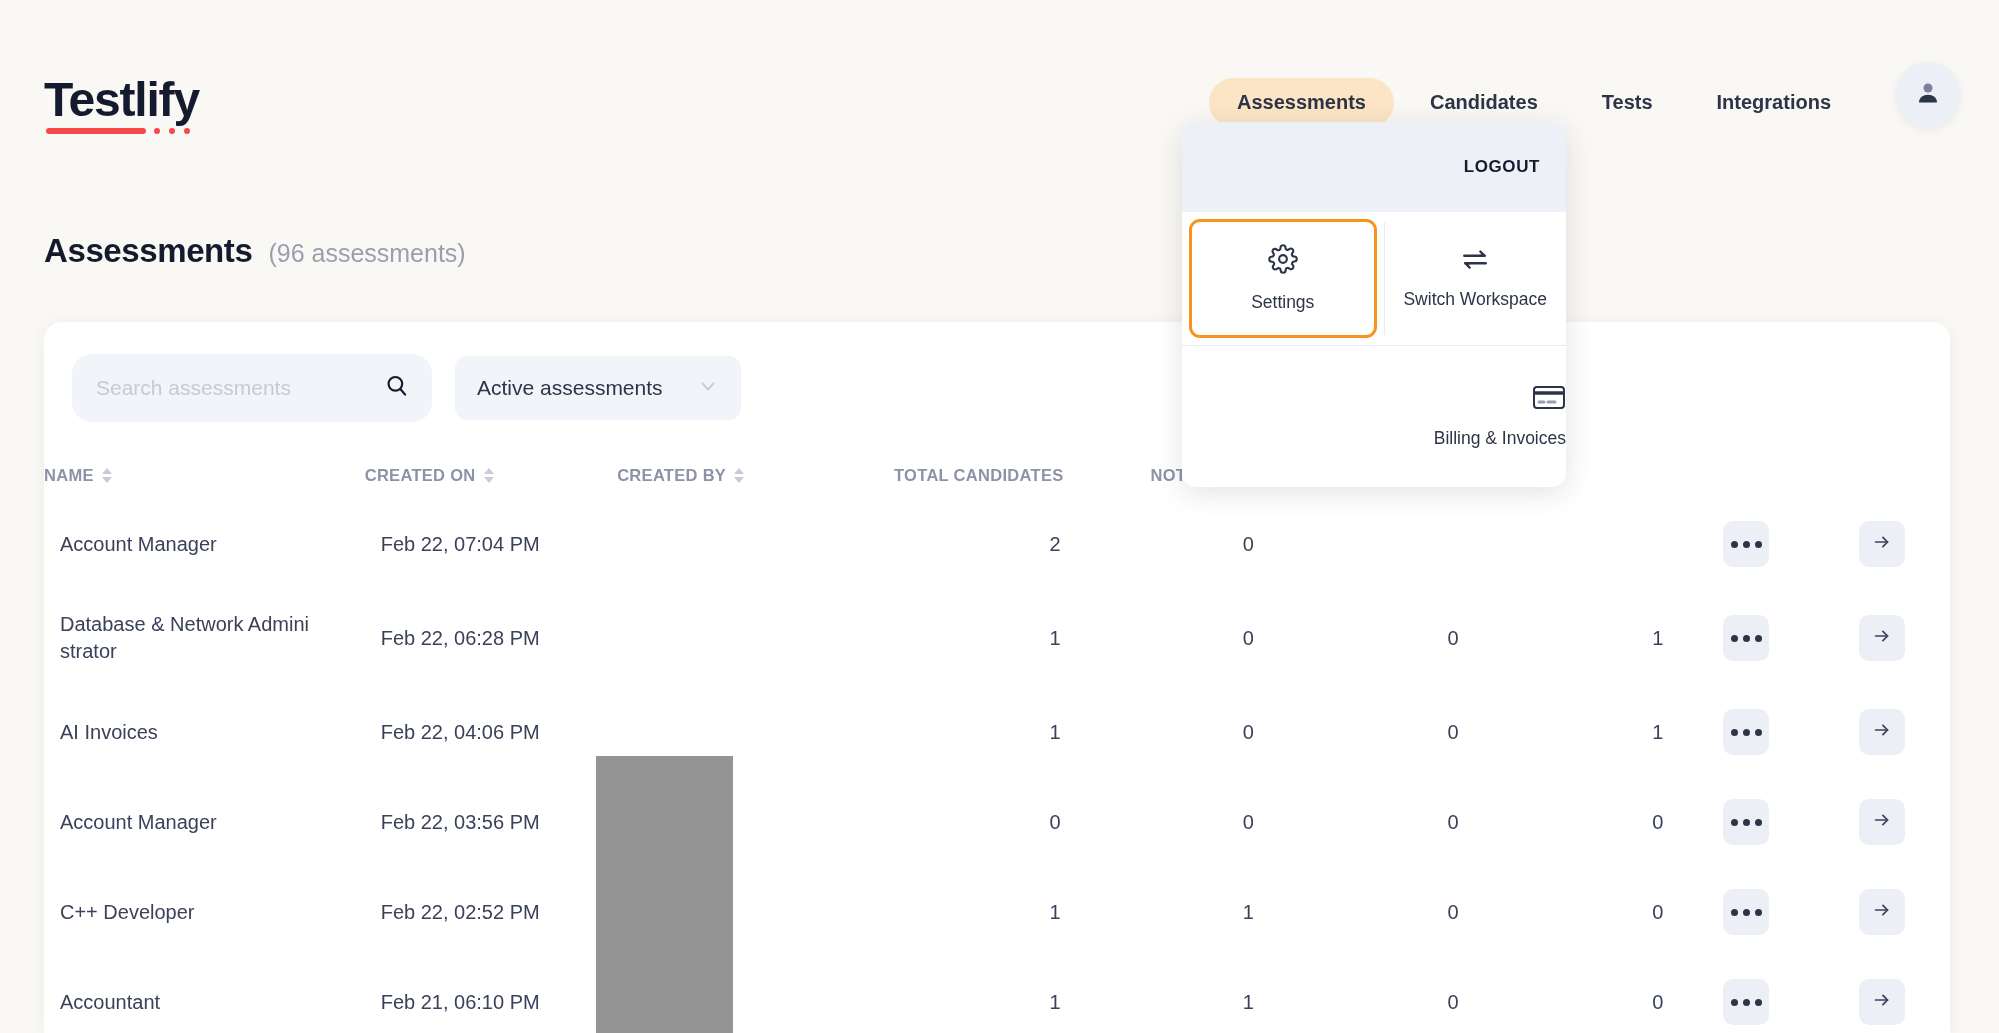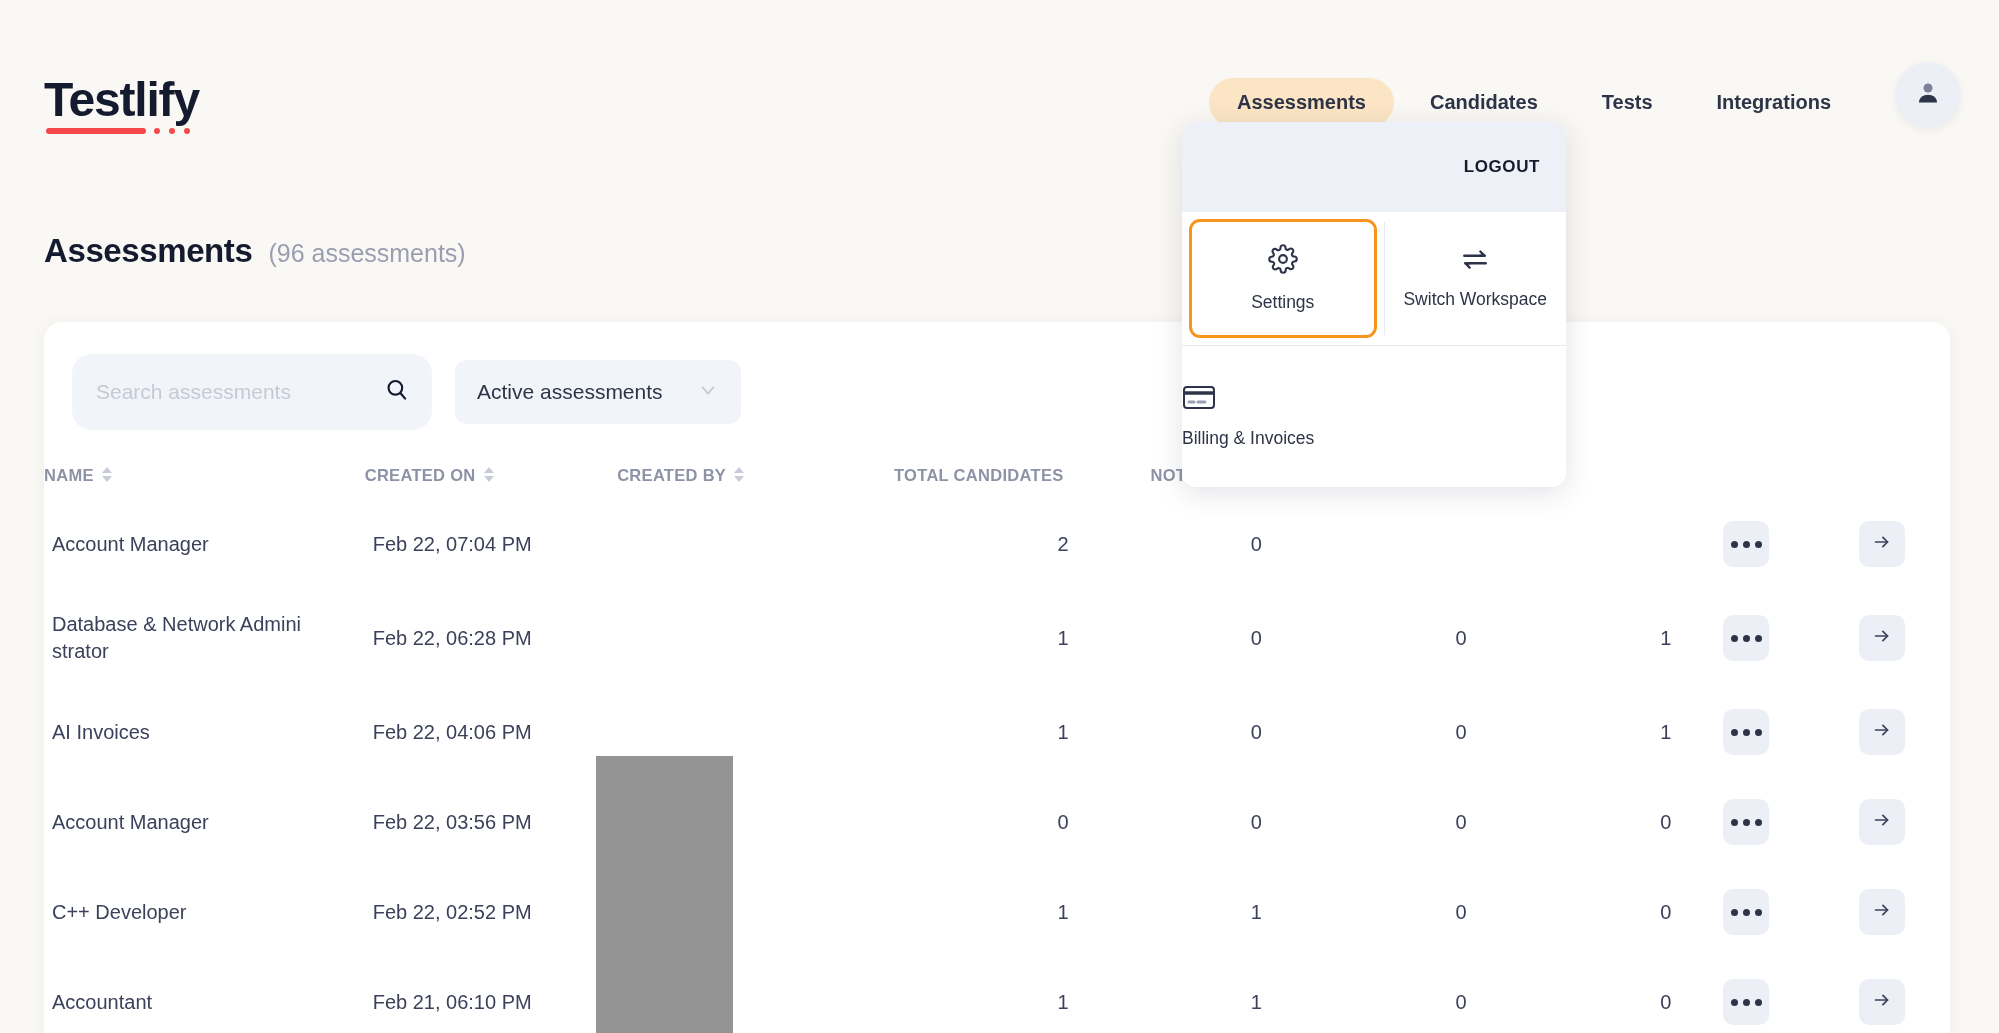--- a/index.html
+++ b/index.html
@@ -117,21 +117,21 @@
   }
 
   .toolbar {
     position: absolute;
     left: 28px; top: 32px;
     display: flex;
     align-items: center;
     gap: 23px;
   }
   .search-box {
-    width: 360px; height: 76px;
+    width: 360px; height: 68px;
     background: #f1f5f9;
     border-radius: 20px;
     display: flex;
     align-items: center;
     padding: 16px 22px;
     box-sizing: border-box;
     cursor: text;
   }
   .search-box input {
     flex: 1;
@@ -171,40 +171,41 @@
   table.assessments th {
     font-size: 16.5px;
     font-weight: 600;
     color: #8e92a6;
     letter-spacing: .3px;
     padding: 14px 0;
     vertical-align: middle;
   }
   table.assessments th .th-inner {
     display: flex;
+    align-items: center;
     gap: 8px;
   }
   th.col-name   { width: 282px; padding-left: 38px; text-align: left; }
   th.col-on     { width: 222px; text-align: left; }
   th.col-by     { width: 232px; text-align: left; }
   th.col-total  { width: 172px; padding-right: 6px; }
   th.col-ns     { width: 170px; text-align: right; }
   th.col-ip     { width: 180px; text-align: right; }
   th.col-comp   { width: 180px; text-align: right; }
   th.col-act1   { width: 118px; }
   th.col-act2   { width: 120px; }
 
   th.col-ns  { color: #ef3e3e; }
   th.col-ip  { color: #f5a623; }
   th.col-comp{ color: #21b573; }
 
   table.assessments td {
     font-size: 20px;
     color: #3b415a;
-    padding: 22px 8px;
+    padding: 22px 16px;
     vertical-align: middle;
   }
   td.c-name { padding-left: 38px; text-align: left; line-height: 1.35; }
   td.c-on   { text-align: left; }
   td.c-by   { text-align: left; }
   td.c-num  { text-align: right; }
   td.c-total{ text-align: right; padding-right: 6px; }
   td.c-act  { text-align: center; }
 
   .sort-icon {
@@ -310,21 +311,21 @@
     margin: 10px 0;
   }
   .pm-row-sep {
     height: 1px;
     background: #e7eaf1;
   }
   .pm-wide {
     height: 141px;
     display: flex;
     flex-direction: column;
-    align-items: flex-start;
+    align-items: flex-end;
     justify-content: center;
     gap: 14px;
     cursor: pointer;
   }
 </style>
 </head>
 <body>
 
 <div class="app-header">
 

